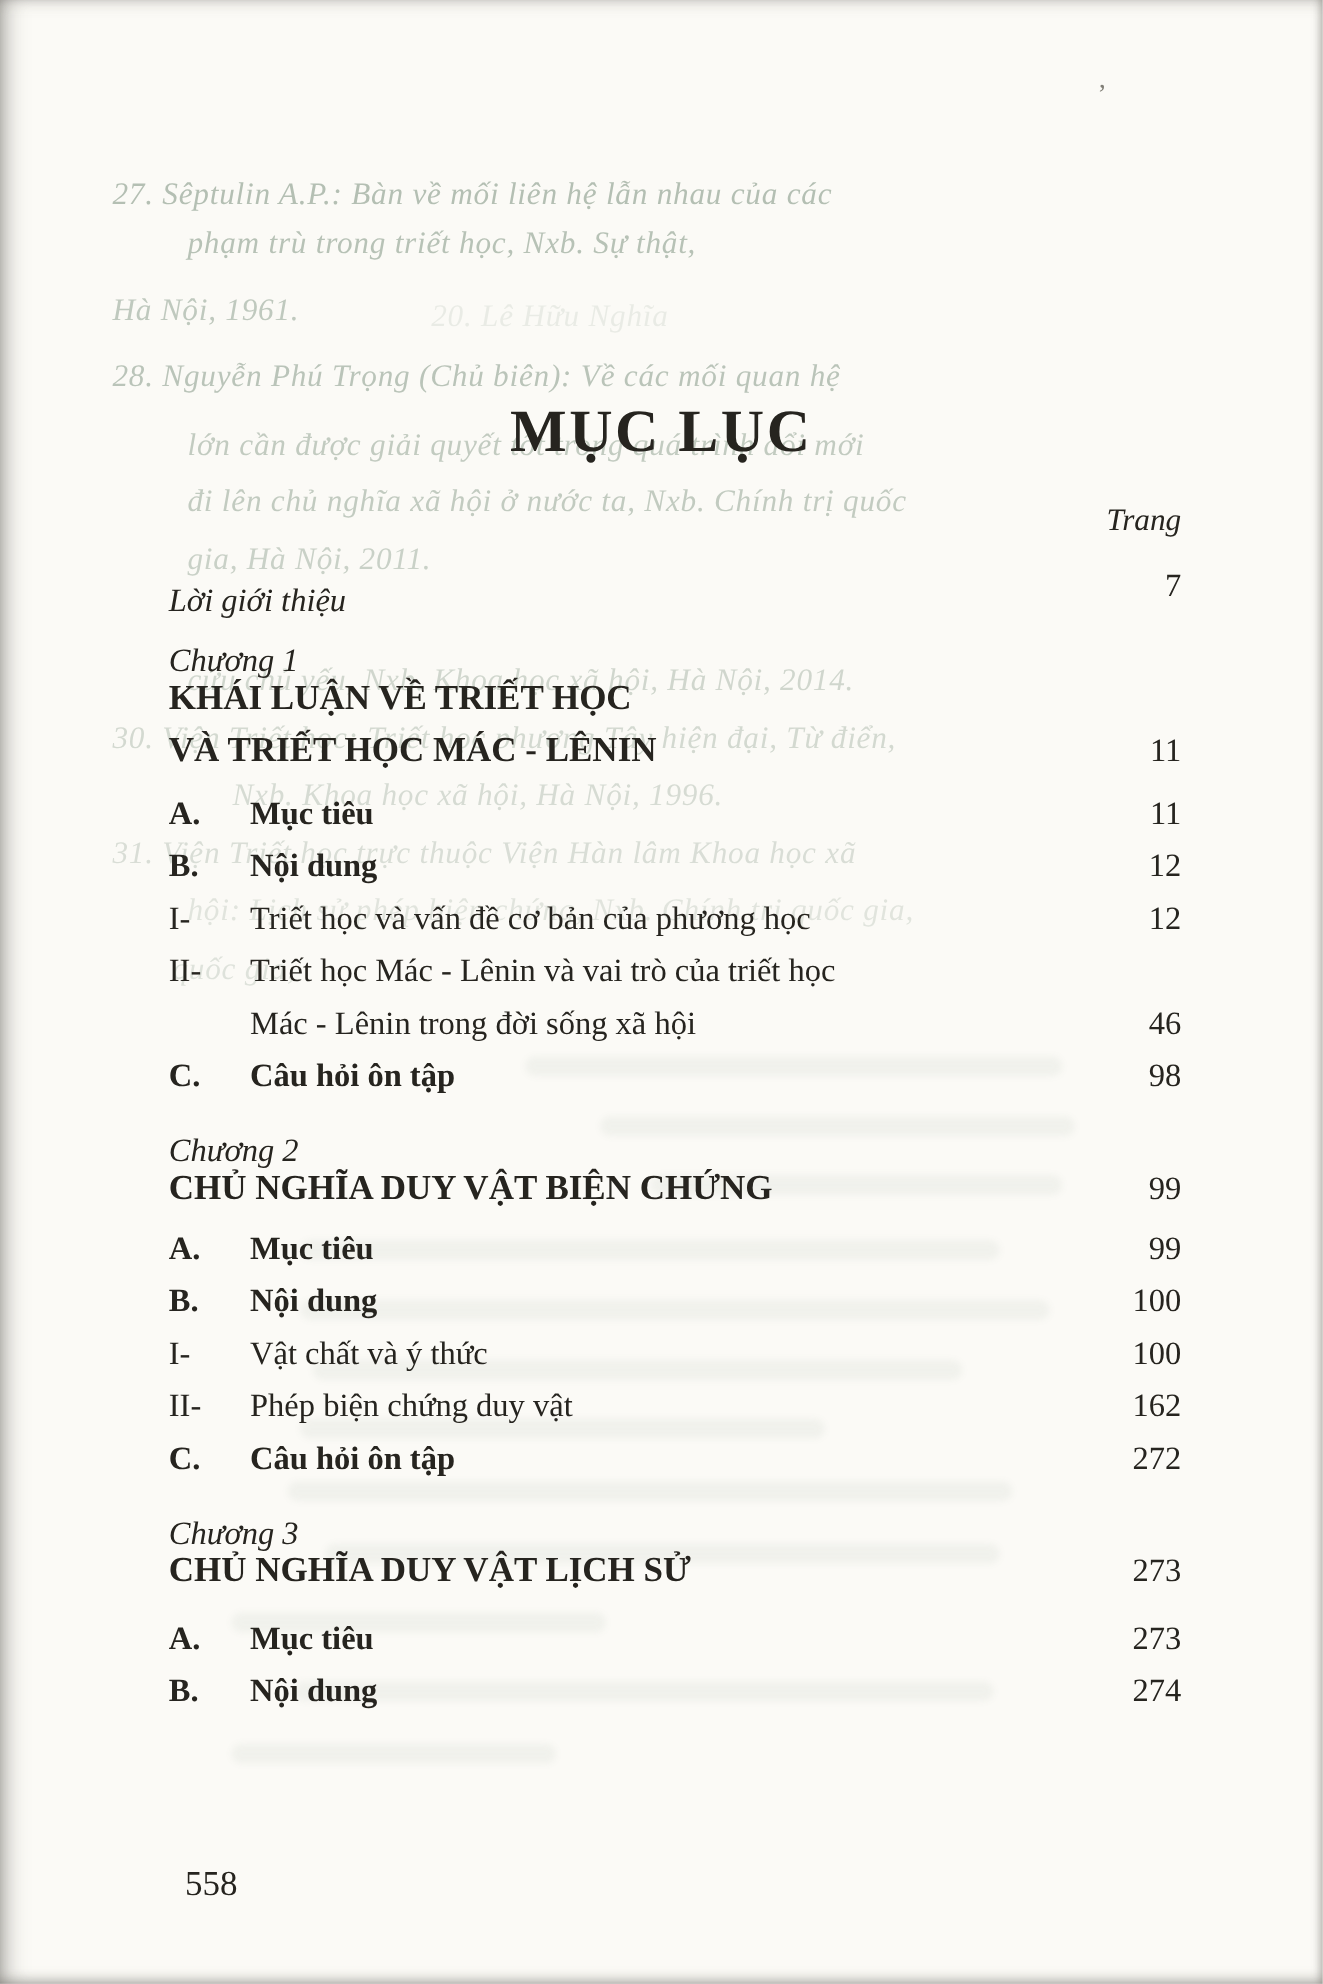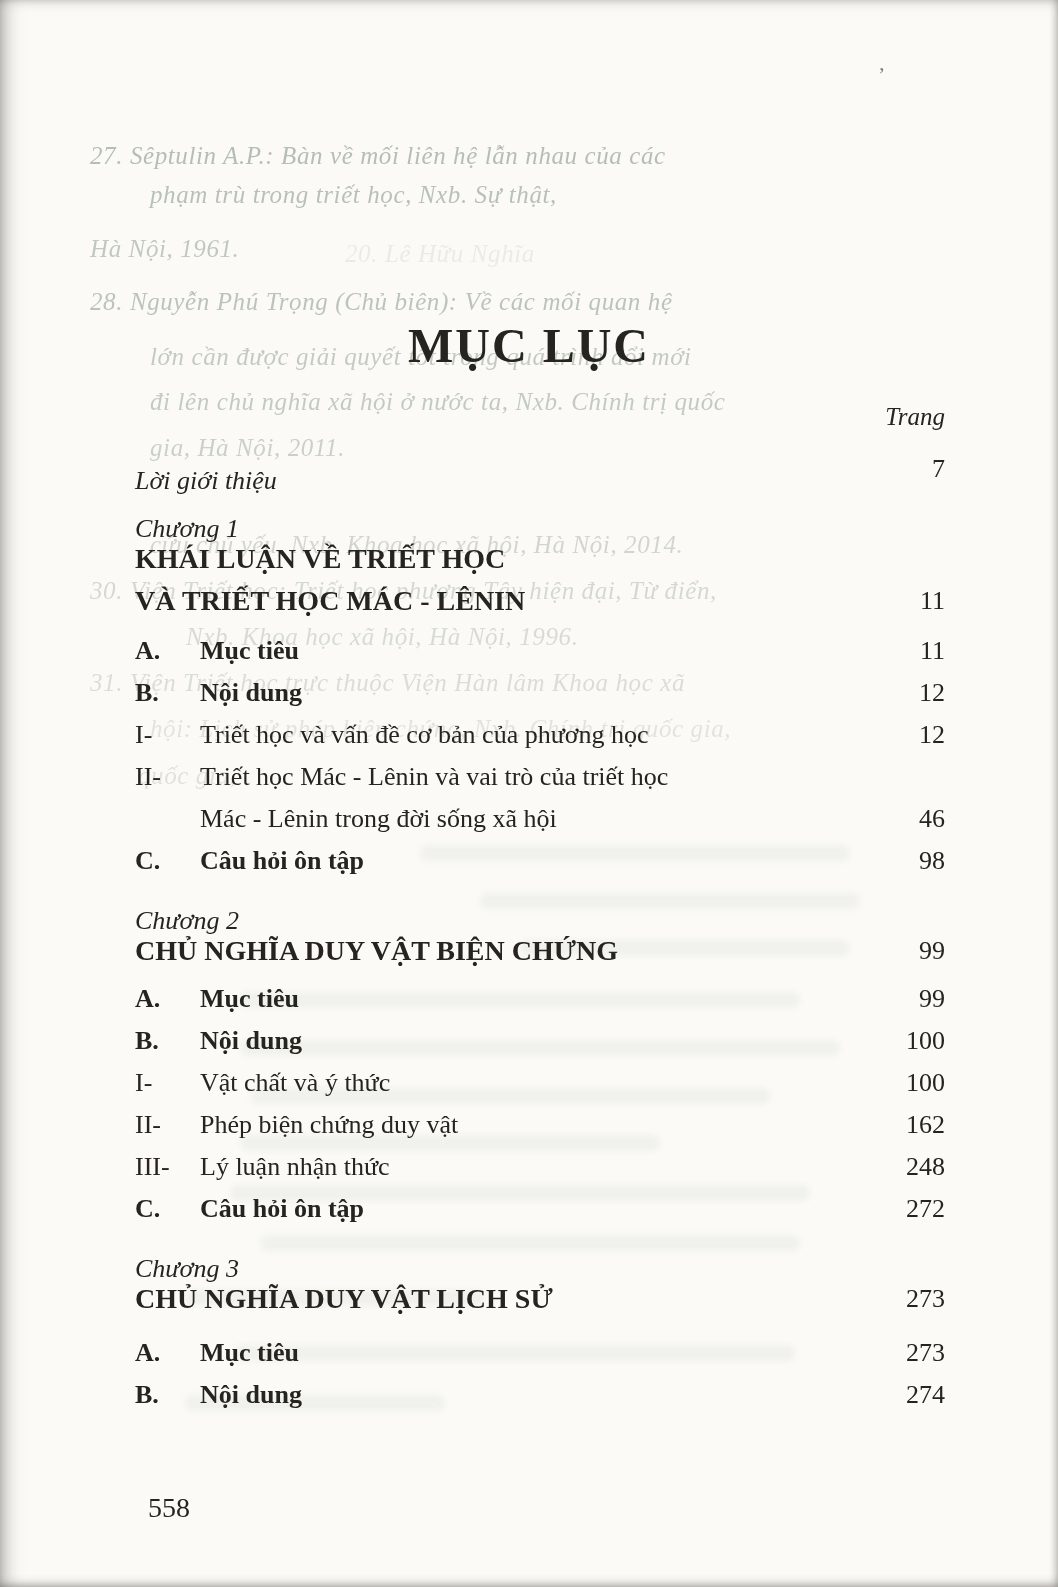--- a/index.html
+++ b/index.html
@@ -197,25 +197,20 @@
         <span class="prefix">I-</span>
         <span class="t">Vật chất và ý thức</span>
         <span class="pg">100</span>
       </div>
       <div class="row">
         <span class="prefix">II-</span>
         <span class="t">Phép biện chứng duy vật</span>
         <span class="pg">162</span>
       </div>
       <div class="row">
-        <span class="prefix">III-</span>
-        <span class="t">Lý luận nhận thức</span>
-        <span class="pg">248</span>
-      </div>
-      <div class="row">
         <span class="prefix bold">C.</span>
         <span class="t bold">Câu hỏi ôn tập</span>
         <span class="pg">272</span>
       </div>
 
       <div class="row mt6">
         <span class="center-span italic">Chương 3</span>
       </div>
       <div class="row ch-title">
         <span class="center-span">CHỦ NGHĨA DUY VẬT LỊCH SỬ</span>

